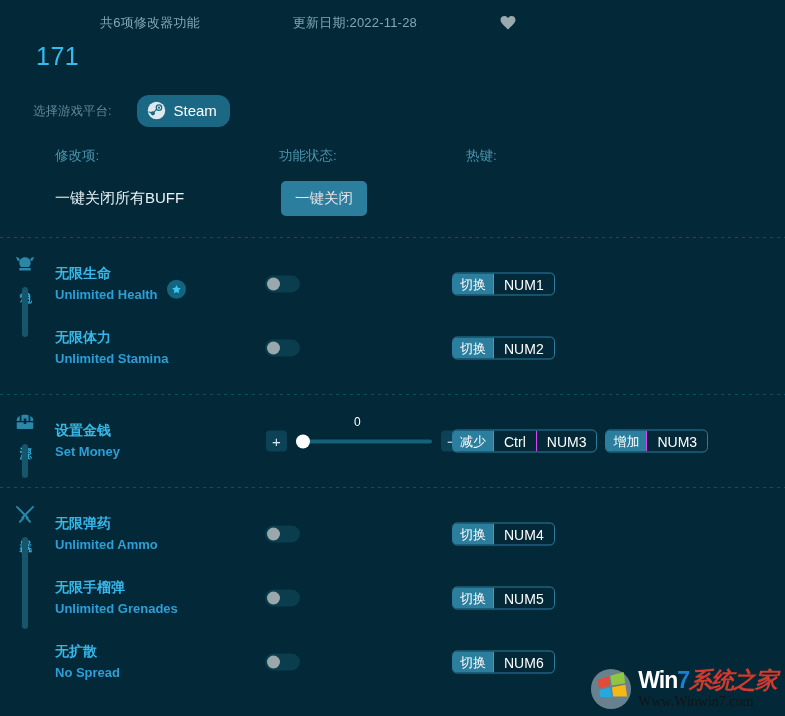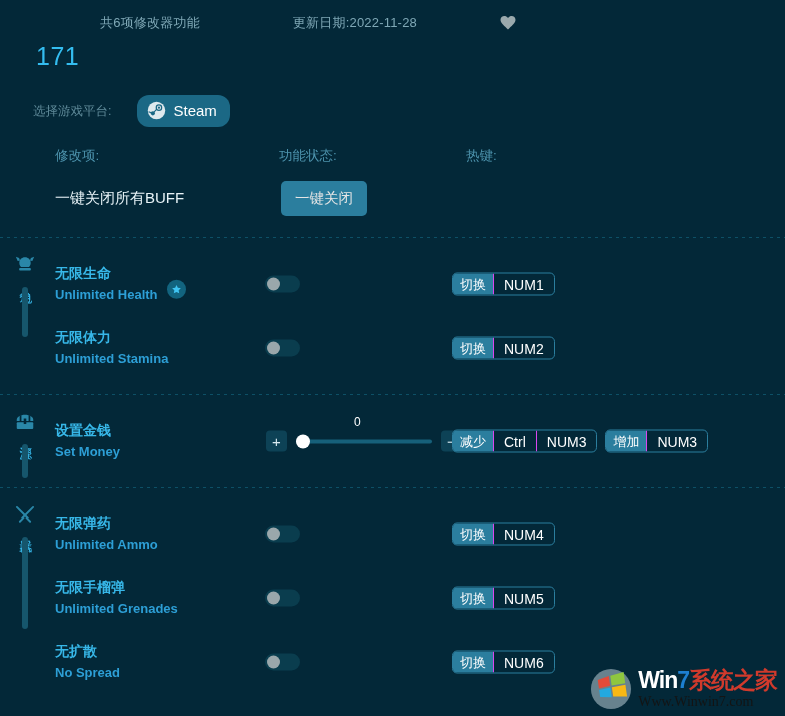--- a/index.html
+++ b/index.html
@@ -310,21 +310,21 @@
   }
   .wm-logo { width: 42px; height: 42px; display:block; }
   .wm-text { display: flex; flex-direction: column; line-height: 1; }
   .wm-top {
     font-size: 23px;
     font-weight: bold;
     letter-spacing: -1px;
   }
   .wm-top .w { color: #ffffff; }
   .wm-top .n7 { color: #1d7fd0; }
-  .wm-top .cn { color: #d13a2c; }
+  .wm-top .cn { color: #d13a2c; font-style: italic; }
   .wm-bottom {
     font-size: 14px;
     color: #141414;
     font-family: "Liberation Serif", serif;
     margin-top: 3px;
   }
 </style>
 </head>
 <body>
 

